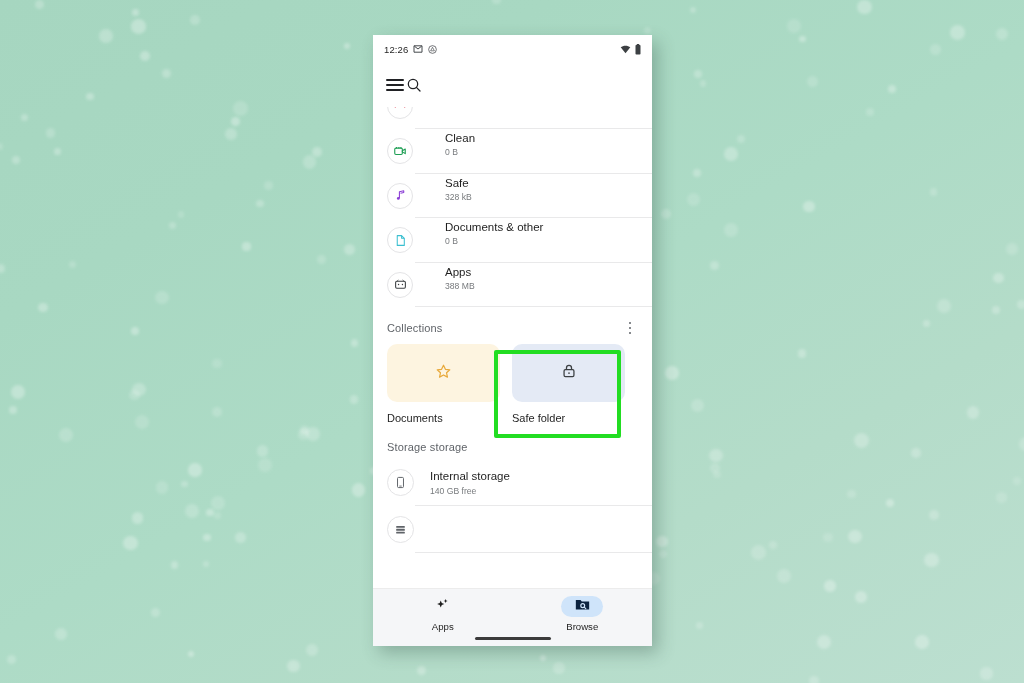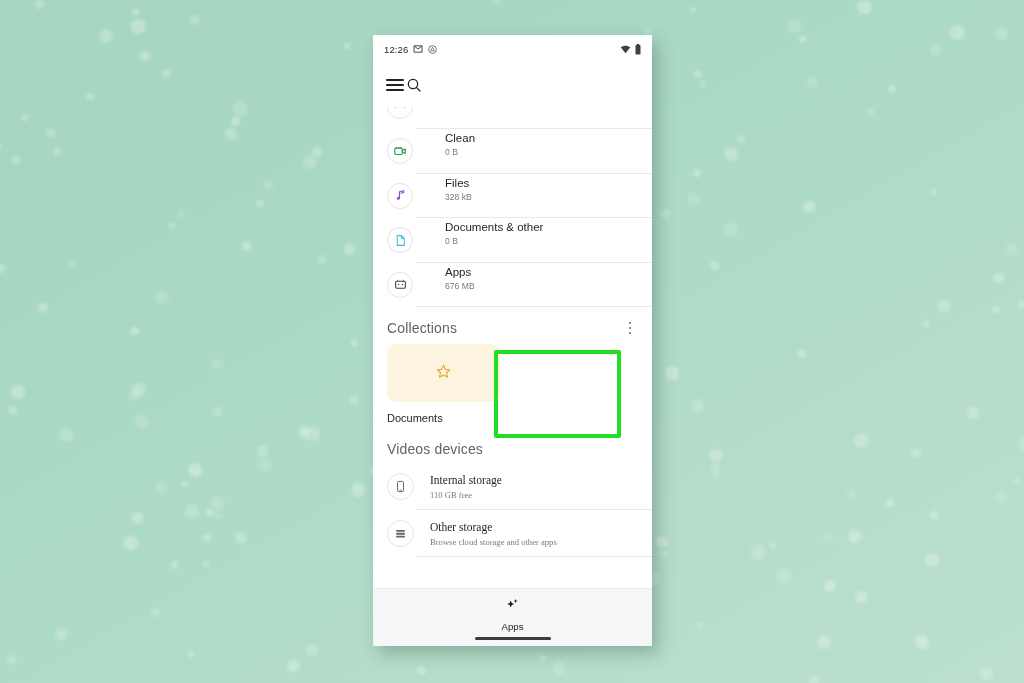--- a/index.html
+++ b/index.html
@@ -96,21 +96,21 @@
   .clipped {
     height: 22px; overflow: hidden; position: relative;
   }
   .clipped .inner { position: absolute; top: -23px; left: 0; right: 0; }
 
   
   .sect-head {
     display: flex; align-items: center;
     padding: 12px 14px 7px 14px;
   }
-  .sect-head .lbl { font-size: 14px; color: #5f6368; letter-spacing: .15px; }
+  .sect-head .lbl { font-size: 11px; color: #5f6368; letter-spacing: .15px; }
   .kebab { margin-left: auto; width: 16px; height: 18px; display: flex; flex-direction: column; align-items: center; justify-content: center; gap: 2.4px; cursor: pointer;}
   .kebab i { width: 2.4px; height: 2.4px; border-radius: 50%; background: #5f6368; display: block;}
 
   
   .collections {
     display: flex; gap: 12px;
     padding: 0 14px;
   }
   .coll-cell { width: 113px; }
   .coll-tile {
@@ -139,21 +139,21 @@
     padding: 0 16px 0 14px;
     height: 47px;
     position: relative;
   }
   .st-row .ico-circle {
     width: 27px; height: 27px; border-radius: 50%;
     border: 1px solid #e4e4e6;
     display: flex; align-items: center; justify-content: center;
     flex: 0 0 auto;
   }
-  .st-row .txt { margin-left: 16px; font-family: Liberation Serif, serif; }
+  .st-row .txt { margin-left: 16px; }
   .st-row .t1 { font-size: 11.5px; color: #1f1f1f; line-height: 15px; }
   .st-row .t2 { font-size: 8.6px; color: #777a7d; line-height: 12px; margin-top: 1px;}
 
   
   .bottomnav {
     flex: 0 0 auto;
     height: 58px;
     background: #f5f6f8;
     border-top: 1px solid #ececec;
     display: flex; align-items: flex-start;
@@ -435,21 +435,21 @@
     </div>
 
     <div class="cat-row">
       <div class="ico-circle">
         <svg width="13" height="13" viewBox="0 0 24 24">
             <path d="M10 17V5l8-1.6v3.1L12 8" fill="none" stroke="#8C3FD6" stroke-width="2" stroke-linejoin="round"></path>
             <circle cx="8" cy="17.4" r="2.6" fill="#8C3FD6"></circle>
           </svg>
       </div>
       <div class="txt">
-        <span class="t1">Files</span>
+        <span class="t1">Safe</span>
         <span class="t2">328 kB</span>
       </div>
       <div class="rowline"></div>
     </div>
 
     <div class="cat-row">
       <div class="ico-circle">
         <svg width="13" height="13" viewBox="0 0 24 24">
             <path d="M6 3h8l5 5v13H6z" fill="none" stroke="#3ABFD0" stroke-width="1.9" stroke-linejoin="round"></path>
             <path d="M14 3v5h5" fill="none" stroke="#3ABFD0" stroke-width="1.9" stroke-linejoin="round"></path>
@@ -466,21 +466,21 @@
       <div class="ico-circle">
         <svg width="13" height="13" viewBox="0 0 24 24">
             <rect x="3" y="6" width="18" height="13" rx="2.2" fill="none" stroke="#3C4043" stroke-width="2"></rect>
             <circle cx="8.4" cy="12" r="1.3" fill="#3C4043"></circle>
             <circle cx="15.6" cy="12" r="1.3" fill="#3C4043"></circle>
             <path d="M5.5 6.2l2.6-2.4M18.5 6.2l-2.6-2.4" stroke="#3C4043" stroke-width="1.6" fill="none"></path>
           </svg>
       </div>
       <div class="txt">
         <span class="t1">Apps</span>
-        <span class="t2">676 MB</span>
+        <span class="t2">388 MB</span>
       </div>
       <div class="rowline"></div>
     </div>
 
     <div class="sect-head">
       <span class="lbl">Collections</span>
       <div class="kebab">
           <i></i>
           <i></i>
           <i></i>
@@ -493,67 +493,87 @@
           <div class="coll-tile fav">
             <span>
               <svg width="17" height="17" viewBox="0 0 24 24">
                   <path d="M12 3.1l2.7 5.8 6.2.7-4.6 4.2 1.3 6.1L12 16.9 6.4 19.9l1.3-6.1L3.1 9.6l6.2-.7z" fill="none" stroke="#E8A93A" stroke-width="1.7" stroke-linejoin="round"></path>
                 </svg>
             </span>
           </div>
           <div class="coll-label">Documents</div>
         </div>
 
+        <div class="coll-cell">
+          <div class="coll-tile safe">
+            <span>
+              <svg width="16" height="16" viewBox="0 0 24 24">
+                  <rect x="4.6" y="10" width="14.8" height="10.4" rx="2" fill="none" stroke="#3C4043" stroke-width="1.9"></rect>
+                  <path d="M8.2 10V7.4a3.8 3.8 0 0 1 7.6 0V10" fill="none" stroke="#3C4043" stroke-width="1.9"></path>
+                  <circle cx="12" cy="15.2" r="1.25" fill="#3C4043"></circle>
+                </svg>
+            </span>
+          </div>
+          <div class="coll-label">Safe folder</div>
+        </div>
       </div>
       <div id="highlight"></div>
     </div>
 
     <div class="sect-head" style="padding-top:17px;padding-bottom:6px;">
-      <span class="lbl">Videos devices</span>
+      <span class="lbl">Storage storage</span>
     </div>
 
     <div class="st-row">
       <div class="ico-circle">
         <svg width="13" height="13" viewBox="0 0 24 24">
             <rect x="6.5" y="2.6" width="11" height="18.8" rx="2" fill="none" stroke="#5F6368" stroke-width="1.8"></rect>
             <line x1="9.8" y1="18.6" x2="14.2" y2="18.6" stroke="#5F6368" stroke-width="1.6"></line>
           </svg>
       </div>
       <div class="txt">
         <div class="t1">Internal storage</div>
-        <div class="t2">110 GB free</div>
+        <div class="t2">140 GB free</div>
       </div>
       <div class="rowline"></div>
     </div>
 
     <div class="st-row">
       <div class="ico-circle">
         <svg width="13" height="13" viewBox="0 0 24 24">
             <rect x="4" y="5.5" width="16" height="3.4" rx="1" fill="#5F6368"></rect>
             <rect x="4" y="10.8" width="16" height="3.4" rx="1" fill="#5F6368"></rect>
             <rect x="4" y="16.1" width="16" height="3.4" rx="1" fill="#5F6368"></rect>
           </svg>
-      </div>
-      <div class="txt">
-        <div class="t1">Other storage</div>
-        <div class="t2">Browse cloud storage and other apps</div>
       </div>
       <div class="rowline"></div>
     </div>
 
   </div>
 
   <div class="bottomnav">
     <div class="nav-item">
       <div class="nav-pill">
         <span>
           <svg width="17" height="17" viewBox="0 0 24 24">
             <path d="M9.5 6.2l1.5 3.6 3.6 1.5-3.6 1.5-1.5 3.6-1.5-3.6L4.4 11.3l3.6-1.5z" fill="#1f1f1f"></path>
             <path d="M16.4 4.2l.85 2 2 .85-2 .85-.85 2-.85-2-2-.85 2-.85z" fill="#1f1f1f"></path>
           </svg>
         </span>
       </div>
       <div class="nav-label">Apps</div>
     </div>
+    <div class="nav-item">
+      <div class="nav-pill active">
+        <span>
+          <svg width="17" height="17" viewBox="0 0 24 24">
+            <path d="M2.6 5.6h6.6l1.8 2.2h10.4v11.4H2.6z" fill="#0b2340"></path>
+            <circle cx="12.3" cy="13.6" r="2.7" fill="none" stroke="#cfe4fa" stroke-width="1.7"></circle>
+            <line x1="14.4" y1="15.7" x2="16.6" y2="17.8" stroke="#cfe4fa" stroke-width="1.8" stroke-linecap="round"></line>
+          </svg>
+        </span>
+      </div>
+      <div class="nav-label">Browse</div>
+    </div>
     <div class="gesture-bar"></div>
   </div>
 
 </div>
 
 </body></html>

